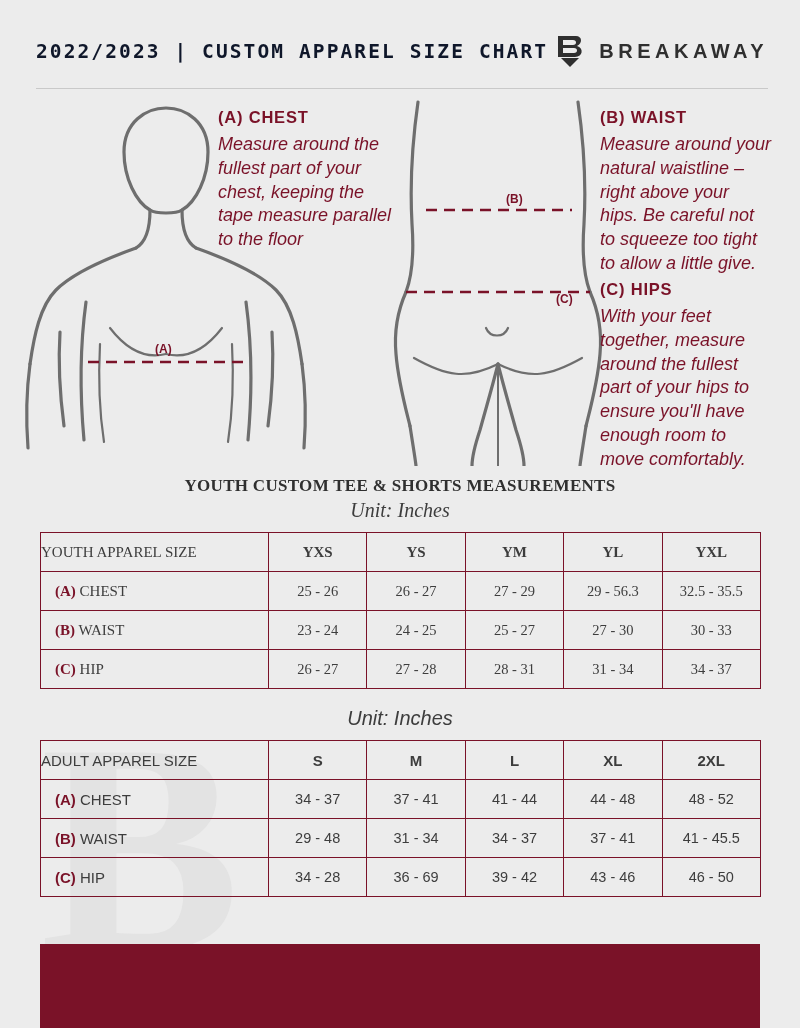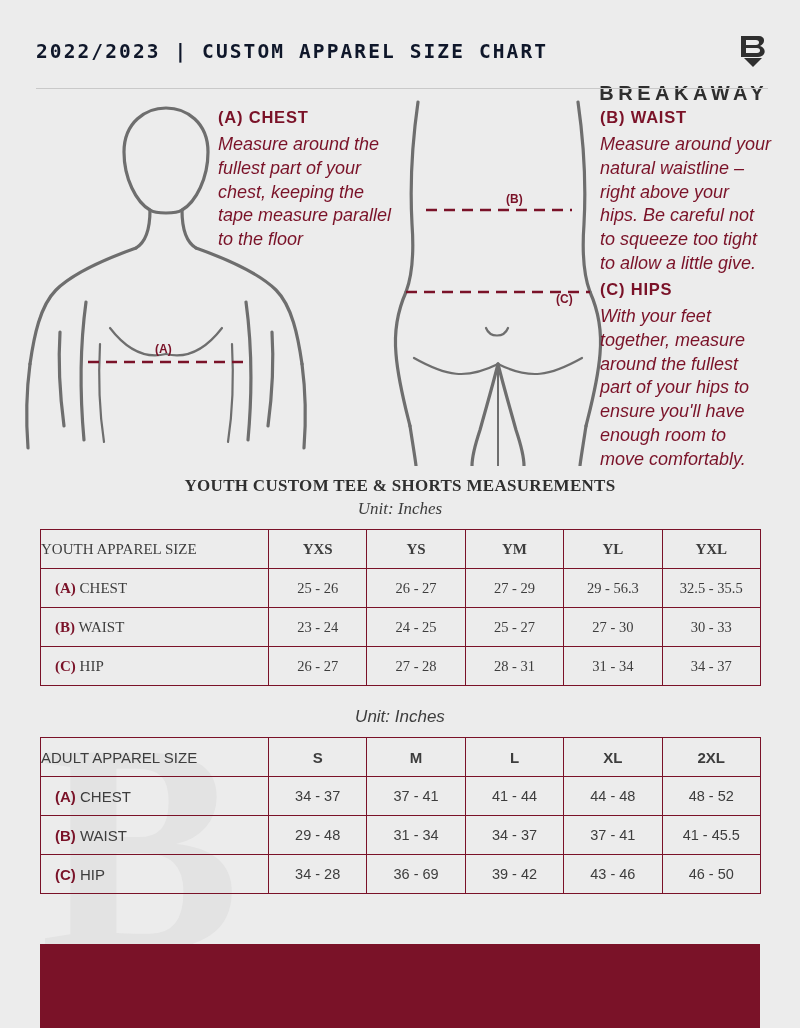--- a/index.html
+++ b/index.html
@@ -54,23 +54,22 @@
     letter-spacing: 2.1px;
     color: #0f172a;
     font-family: "DejaVu Sans Mono", monospace;
     white-space: nowrap;
   }
   .brand {
     position: absolute;
     right: 0;
     top: 0;
     display: flex;
-    align-items: flex-end;
+    align-items: center;
     gap: 14px;
-    flex-direction: column;
   }
   .brand-mark {
     width: 30px;
     height: 34px;
     position: relative;
   }
   .brand-name {
     font-size: 20px;
     font-weight: bold;
     letter-spacing: 4.5px;
@@ -139,21 +138,21 @@
   .tbl-title {
     text-align: center;
     font-size: 17px;
     font-weight: bold;
     letter-spacing: 0.3px;
     color: #2f2f2f;
     margin: 0;
   }
   .tbl-unit {
     text-align: center;
-    font-size: 17px;
+    font-size: 20px;
     font-style: italic;
     color: #3d3d3d;
     margin: 3px 0 10px 0;
   }
   table {
     border-collapse: collapse;
     width: 720px;
     table-layout: fixed;
   }
   table td, table th {

